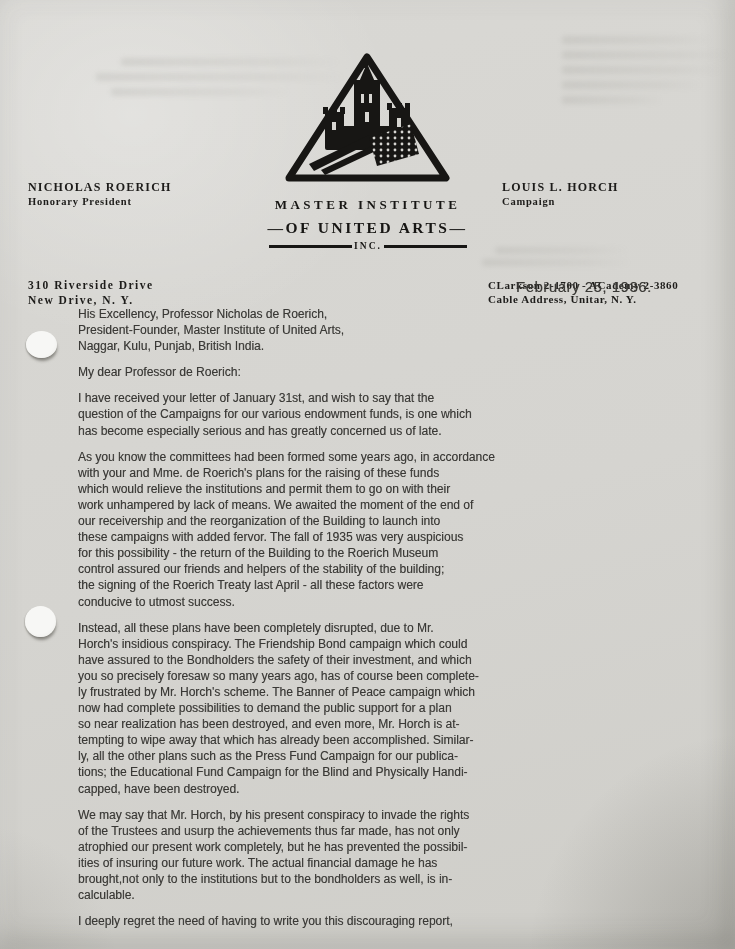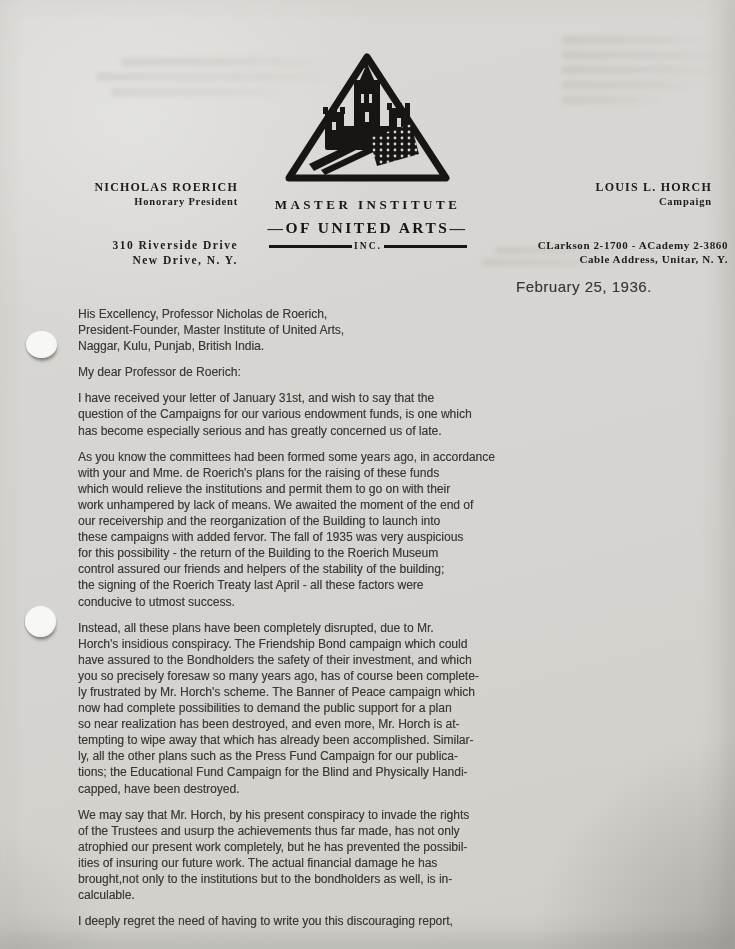--- a/index.html
+++ b/index.html
@@ -37,27 +37,27 @@
   .logo{position:absolute;left:281px;top:52px;width:173px;height:134px;}
   .org-name{position:absolute;left:0;right:0;top:197px;text-align:center;
     font-weight:bold;font-size:13px;letter-spacing:3.5px;color:#171614;}
   .org-name2{position:absolute;left:0;right:0;top:219px;text-align:center;
     font-weight:bold;font-size:15.5px;letter-spacing:2.5px;color:#171614;}
   .inc-row{position:absolute;left:269px;top:241px;width:198px;
     display:flex;align-items:center;gap:2px;}
   .inc-rule{flex:1;height:3px;background:#171614;}
   .inc-label{font-weight:bold;font-size:9.5px;letter-spacing:2px;color:#171614;}
 
-  .officer{position:absolute;width:210px;text-align:right;line-height:1.25;}
+  .officer{position:absolute;width:210px;text-align:left;line-height:1.25;}
   .officer .oname{font-weight:bold;font-size:12px;letter-spacing:1.2px;}
   .officer .otitle{font-weight:bold;font-size:10.5px;letter-spacing:.8px;}
   .officer-left{left:28px;top:180px;}
   .officer-right{left:502px;top:180px;}
 
-  .contact{position:absolute;text-align:right;line-height:1.3;font-weight:bold;}
+  .contact{position:absolute;text-align:left;line-height:1.3;font-weight:bold;margin-top:40px;}
   .contact-left{left:28px;top:238px;width:210px;font-size:11.5px;letter-spacing:1.5px;}
   .contact-right{left:488px;top:238px;width:240px;font-size:11px;letter-spacing:.6px;}
 
   
   .tw{font-family:Liberation Sans, sans-serif;color:#3a3936;
     text-shadow:.3px .3px .3px rgba(58,57,54,.45);}
   .date-line{position:absolute;left:516px;top:278px;font-size:15px;letter-spacing:.5px;}
   .letter-body{position:absolute;left:78px;top:306px;width:640px;
     font-size:12px;line-height:16.1px;}
   .letter-body p{margin:0 0 10px 0;white-space:pre-line;}

